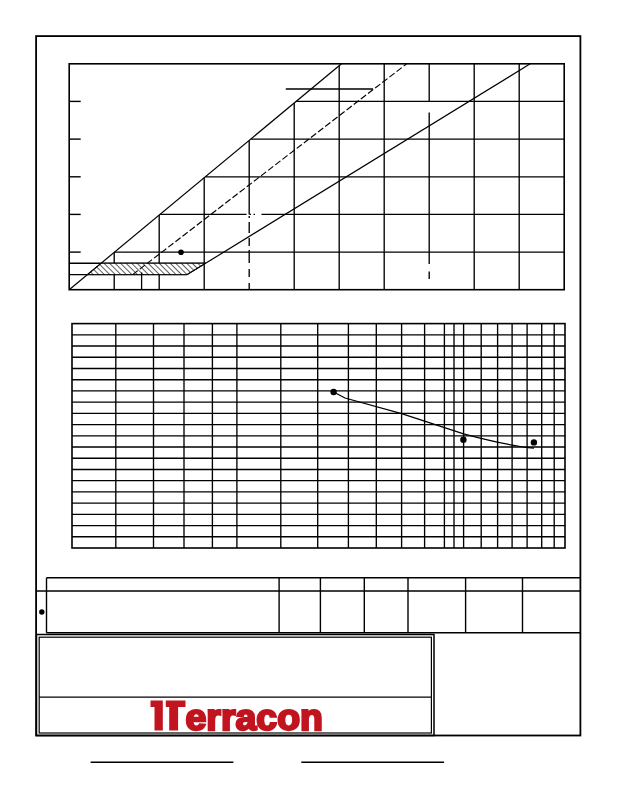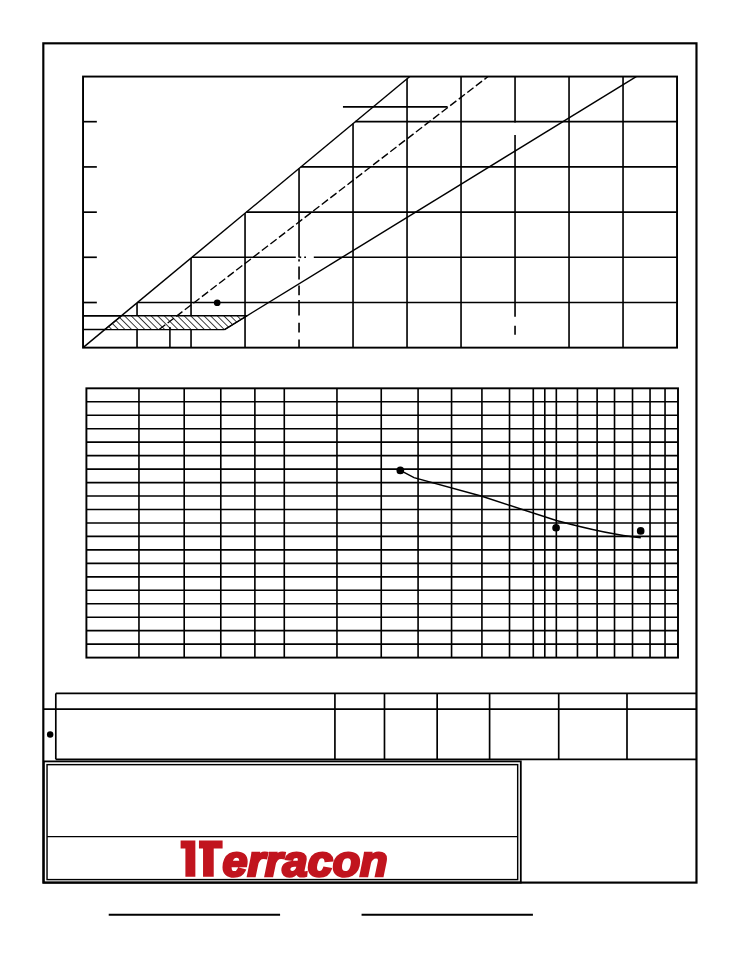--- a/index.html
+++ b/index.html
@@ -1,16 +1,16 @@
 <!DOCTYPE html>
 <html><head>
 <meta charset="utf-8">
 <style>
 html,body{margin:0;padding:0;background:#fff;}
-#page{width:618px;height:800px;position:relative;background:#fff;overflow:hidden;font-style:italic;}
+#page{width:618px;height:800px;position:relative;background:#fff;overflow:hidden;}
 </style>
 </head>
 <body>
 
 <div id="page">
 <svg width="618" height="800" viewBox="0 0 618 800">
 
 <rect x="69.2" y="63.8" width="495.0" height="225.9" fill="none" stroke="#000" stroke-width="1.6"></rect>
 
 <g stroke="#000" stroke-width="1.4">

